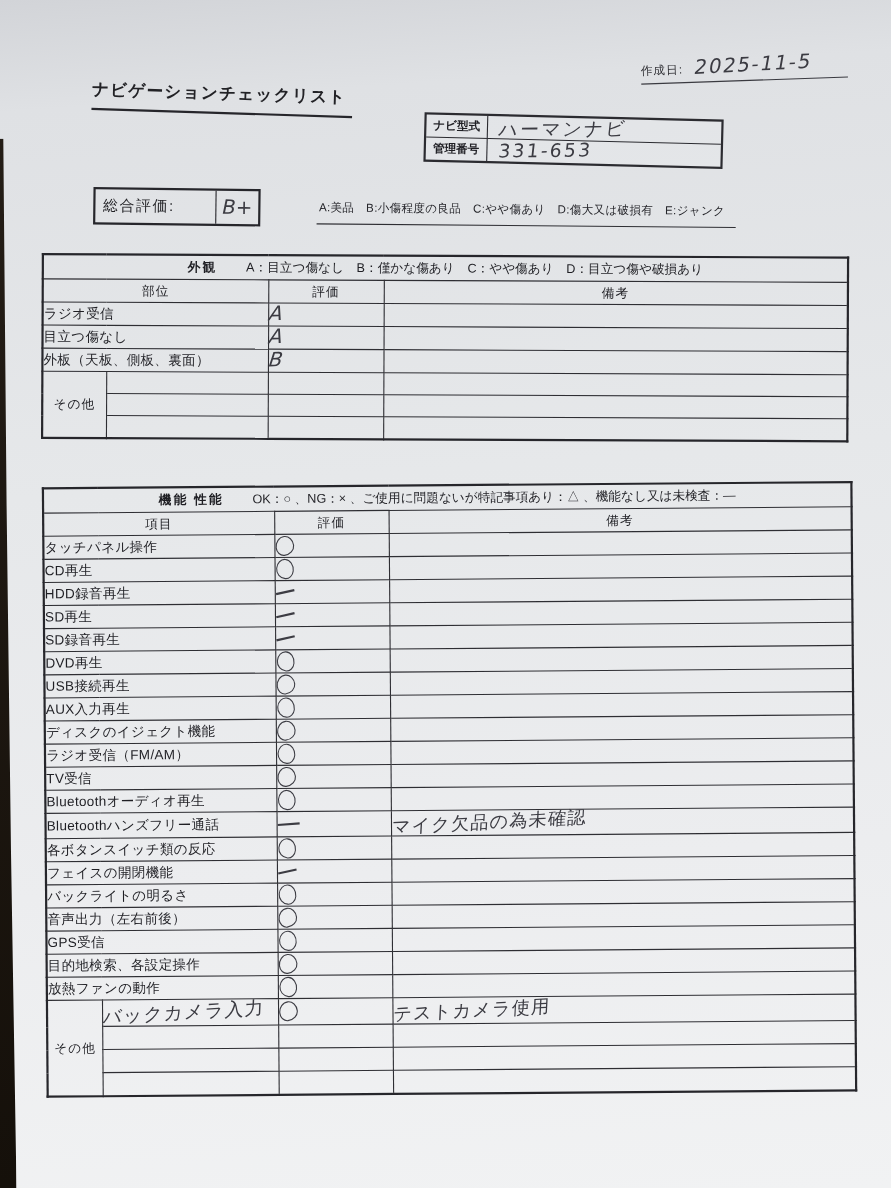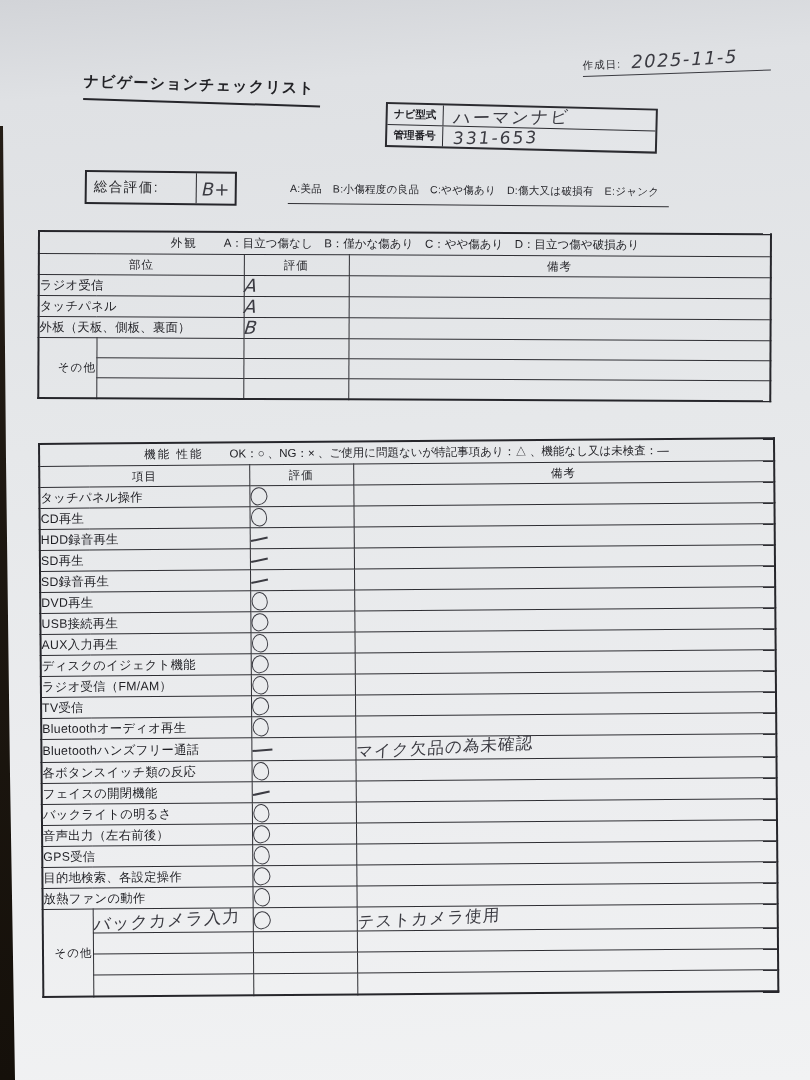--- a/index.html
+++ b/index.html
@@ -46,25 +46,25 @@
 
   
   .tablewrap { position:absolute; left:38px; }
   .t1 { top:230px; width:734px; transform:rotate(0.25deg); transform-origin:left top; }
   .t2 { top:443px; width:737px; transform:rotate(-0.45deg); transform-origin:left top; }
 
   .form-table { width:100%; border-collapse:collapse; table-layout:fixed; border:2.4px solid #26262b; }
   .form-table td { border:1.4px solid #2e2e33; padding:0; vertical-align:middle; overflow:visible; }
 
   .sechead { height:21px; text-align:center; font-size:11.5px; white-space:nowrap; }
-  .sec-title { font-weight:normal; letter-spacing:2px; margin-right:26px; }
+  .sec-title { font-weight:bold; letter-spacing:2px; margin-right:26px; }
   .colhead { height:20px; text-align:center; font-size:11.5px; letter-spacing:1px; }
   .lbl { height:20px; padding-left:9px; font-size:12.3px; letter-spacing:0.3px; white-space:nowrap; }
   .t1 .other-row .lbl, .t1 .other-row td { height:19px; }
-  .other-cell { text-align:right; font-size:11.5px; letter-spacing:1px; }
+  .other-cell { text-align:center; font-size:11.5px; letter-spacing:1px; }
   .mark-cell { padding-left:32px; }
   .rem-cell { padding-left:10px; white-space:nowrap; }
 
   
   .hw { font-family:"DejaVu Sans", sans-serif; color:#3b3b42; display:inline-block; }
   .hw-jp { transform:skewX(-7deg) rotate(-2deg); }
   .created-value { transform:skewX(-13deg) rotate(-1deg); }
   .hw-remark { font-size:16.5px; letter-spacing:1px; transform:skewX(-6deg) rotate(-2.5deg); }
   .hw-label { font-size:17px; letter-spacing:1px; transform:skewX(-6deg) rotate(-3deg); }
 
@@ -127,21 +127,21 @@
               <td class="colhead" colspan="2">部位</td>
               <td class="colhead" colspan="1">評価</td>
               <td class="colhead" colspan="1">備考</td>
             </tr>
             <tr>
               <td class="lbl" colspan="2">ラジオ受信</td>
               <td class="mark-cell"><span class="hw mark-letter">A</span></td>
               <td class="rem-cell"></td>
             </tr>
             <tr>
-              <td class="lbl" colspan="2">タッチパネル</td>
+              <td class="lbl" colspan="2">目立つ傷なし</td>
               <td class="mark-cell"><span class="hw mark-letter">A</span></td>
               <td class="rem-cell"></td>
             </tr>
             <tr>
               <td class="lbl" colspan="2">外板（天板、側板、裏面）</td>
               <td class="mark-cell"><span class="hw mark-letter">B</span></td>
               <td class="rem-cell"></td>
             </tr>
             <tr class="other-row">
               <td class="other-cell" rowspan="3">その他</td>

